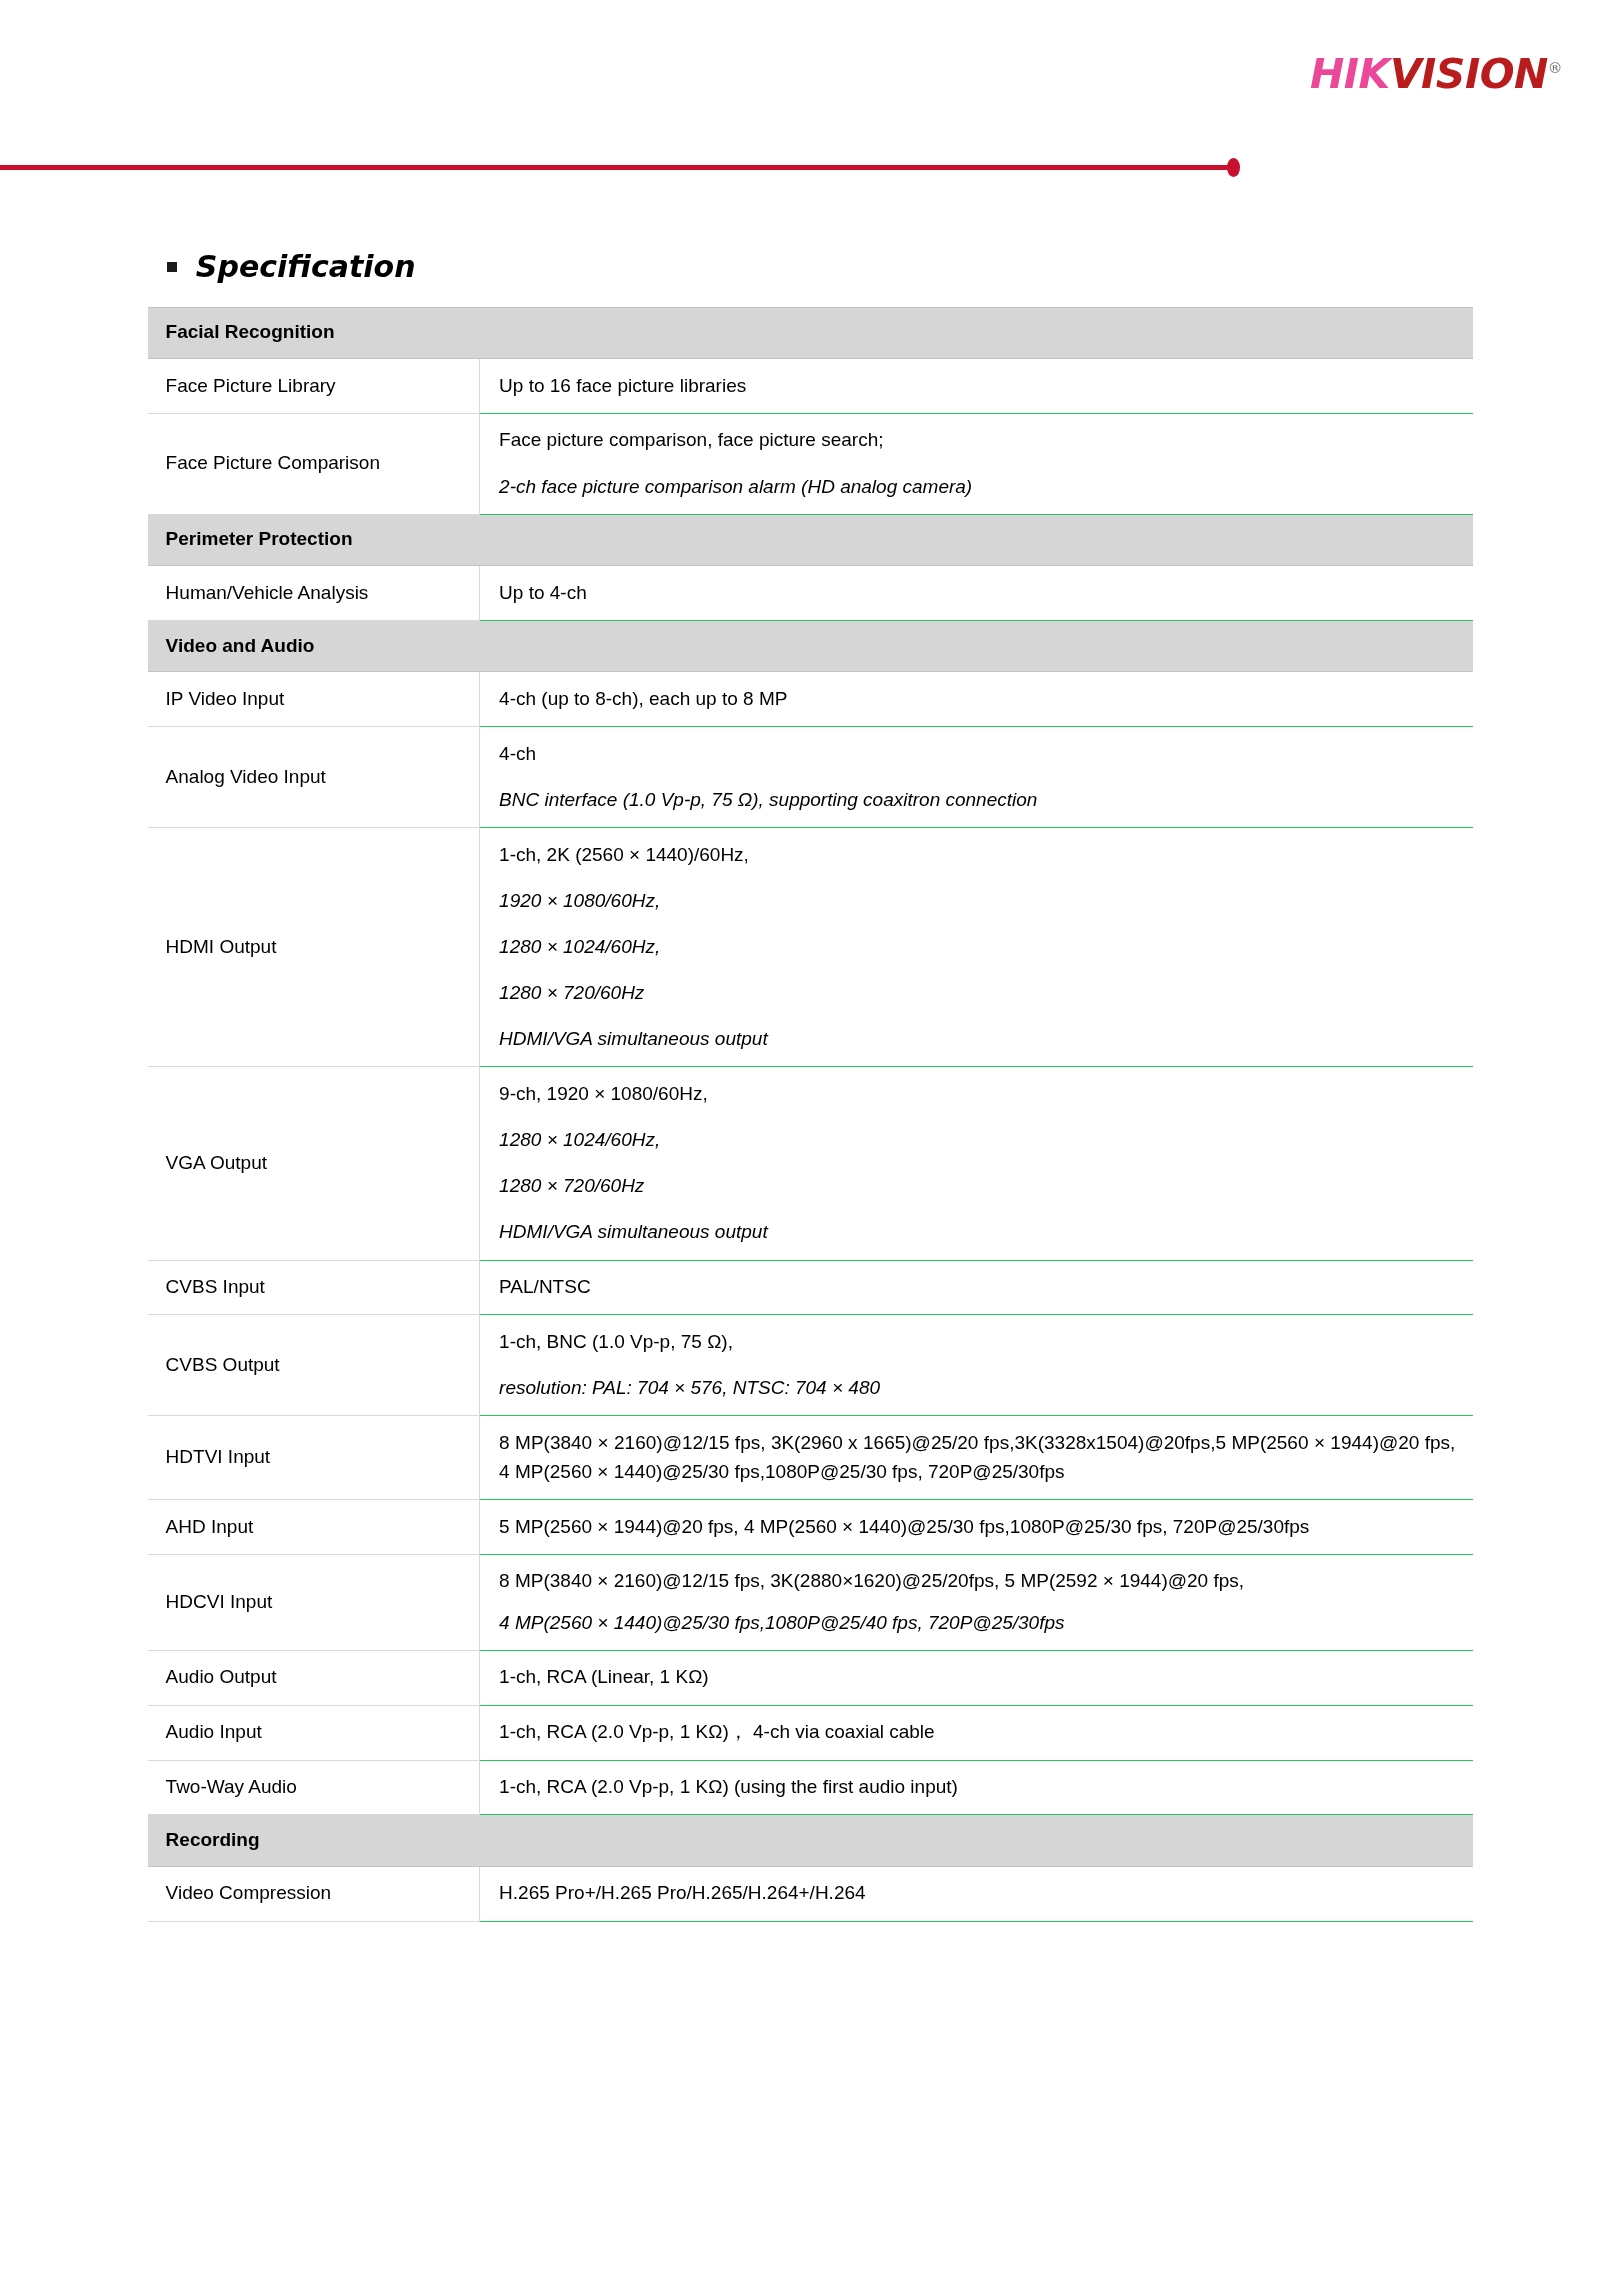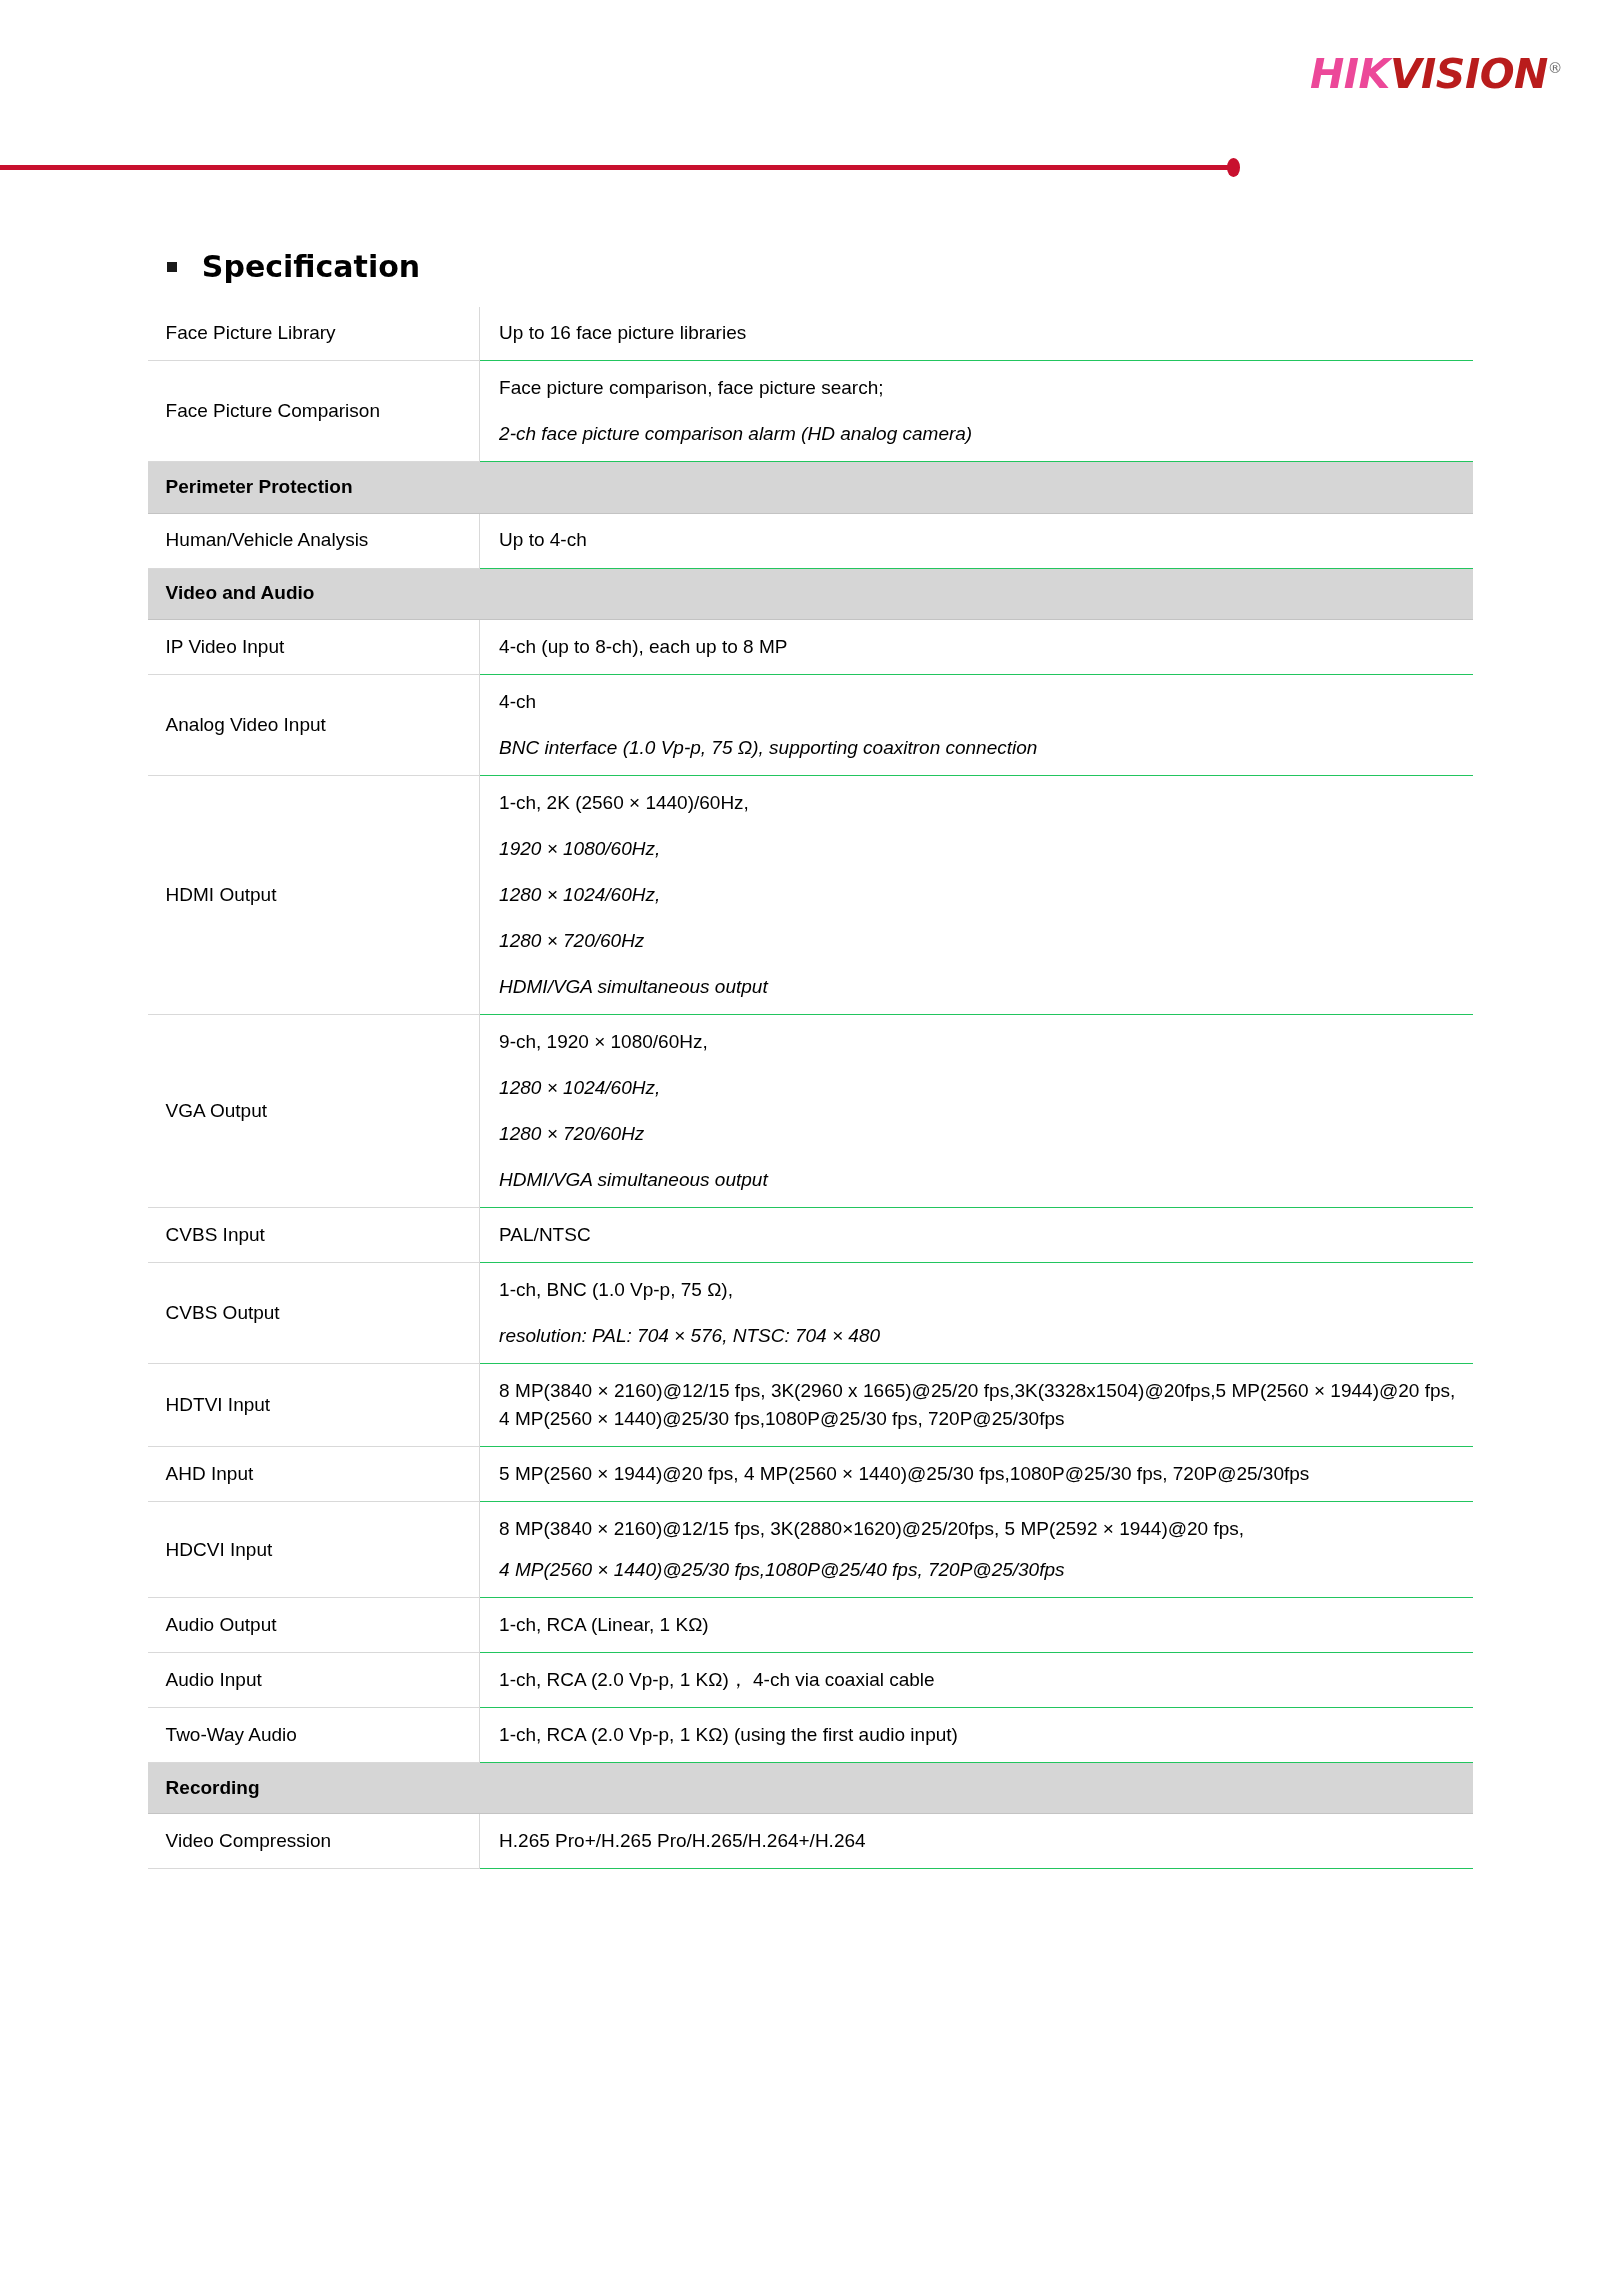--- a/index.html
+++ b/index.html
@@ -56,22 +56,23 @@
     height: 18.6px;
     background: #c8102e;
     border-radius: 50%;
   }
 
   
   .section-title {
     margin: 80px 0 0 167px;
     display: flex;
     align-items: center;
-    gap: 25px;
+    gap: 19px;
     font-family: "DejaVu Sans", sans-serif;
+    font-style: italic;
   }
   .title-bullet {
     width: 9.8px;
     height: 9.8px;
     background: #1a1a1a;
     display: inline-block;
     flex: 0 0 auto;
   }
   .title-text {
     font-size: 30px;
@@ -140,20 +141,24 @@
   <span class="title-bullet"></span>
   <span class="title-text">Specification</span>
 </div>
 
 <table class="spec-table">
   <colgroup>
       <col class="c1">
       <col class="c2">
     </colgroup>
   <tbody>
+      <tr class="group-row">
+        <td>Facial Recognition</td>
+        <td class="group-right"></td>
+      </tr>
       <tr>
         <td class="key">Face Picture Library</td>
         <td class="val">
           <span class="line">Up to 16 face picture libraries</span>
         </td>
       </tr>
       <tr>
         <td class="key">Face Picture Comparison</td>
         <td class="val">
           <span class="line">Face picture comparison, face picture search;</span>

